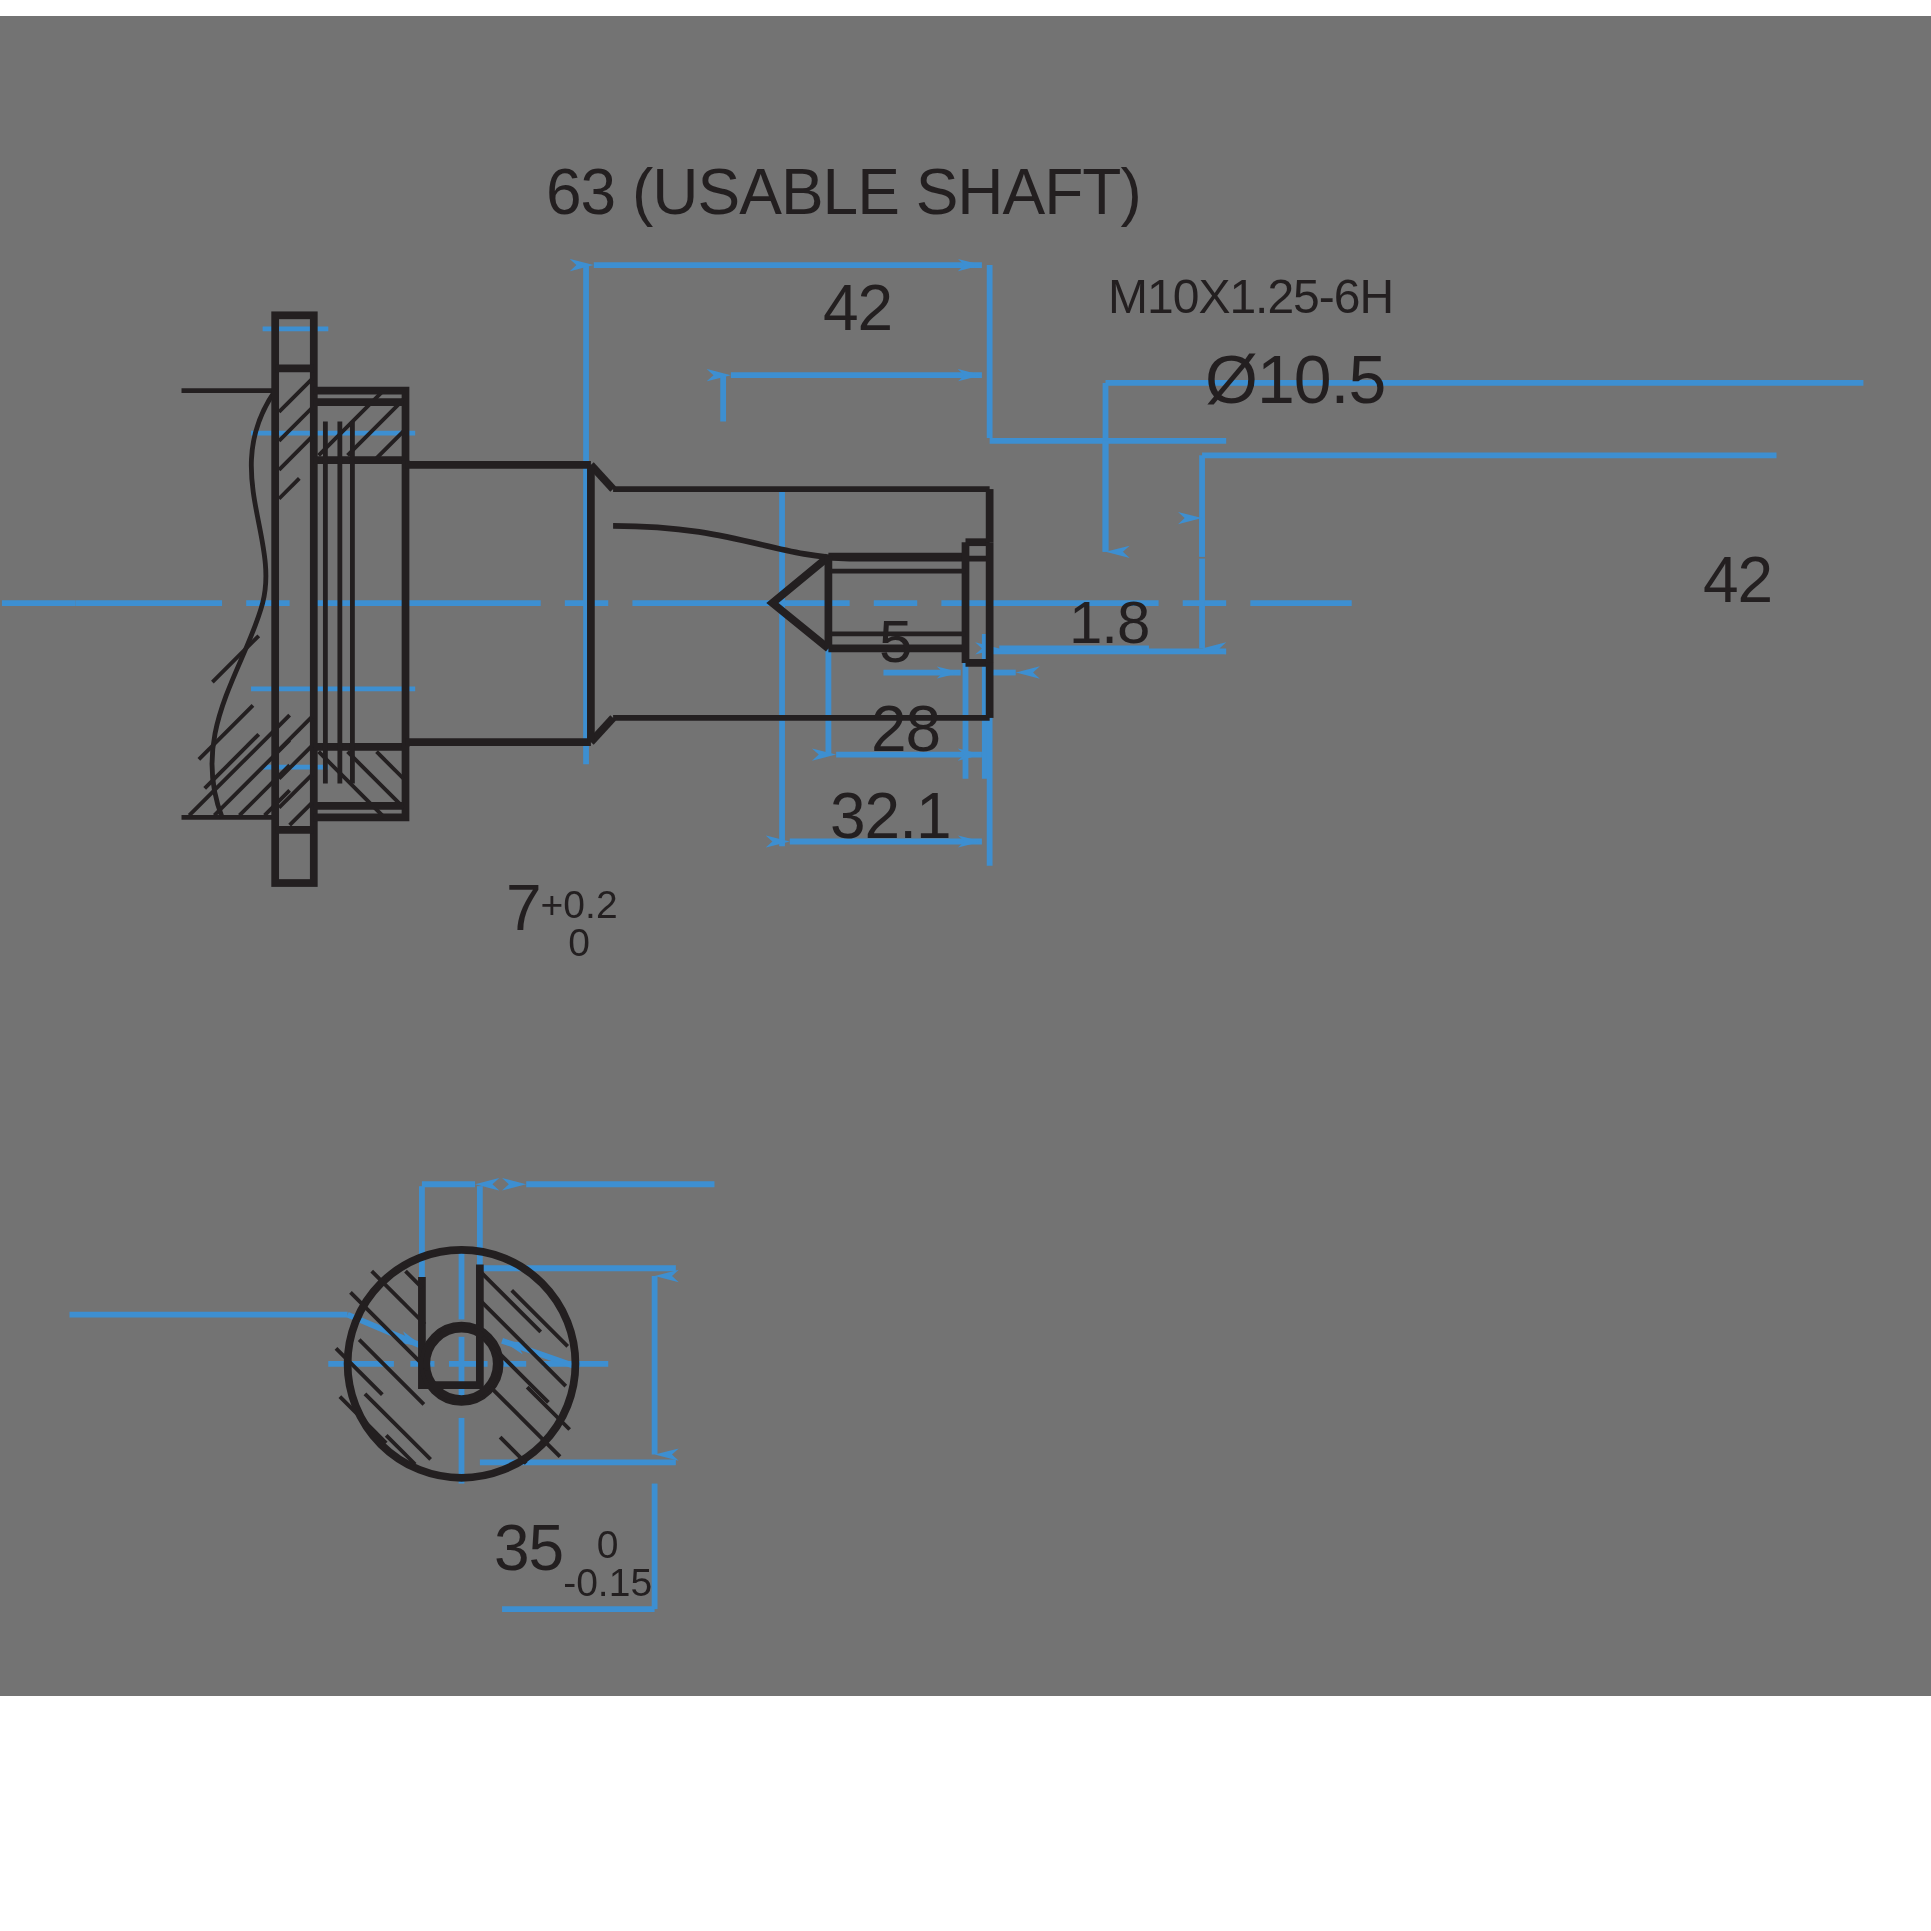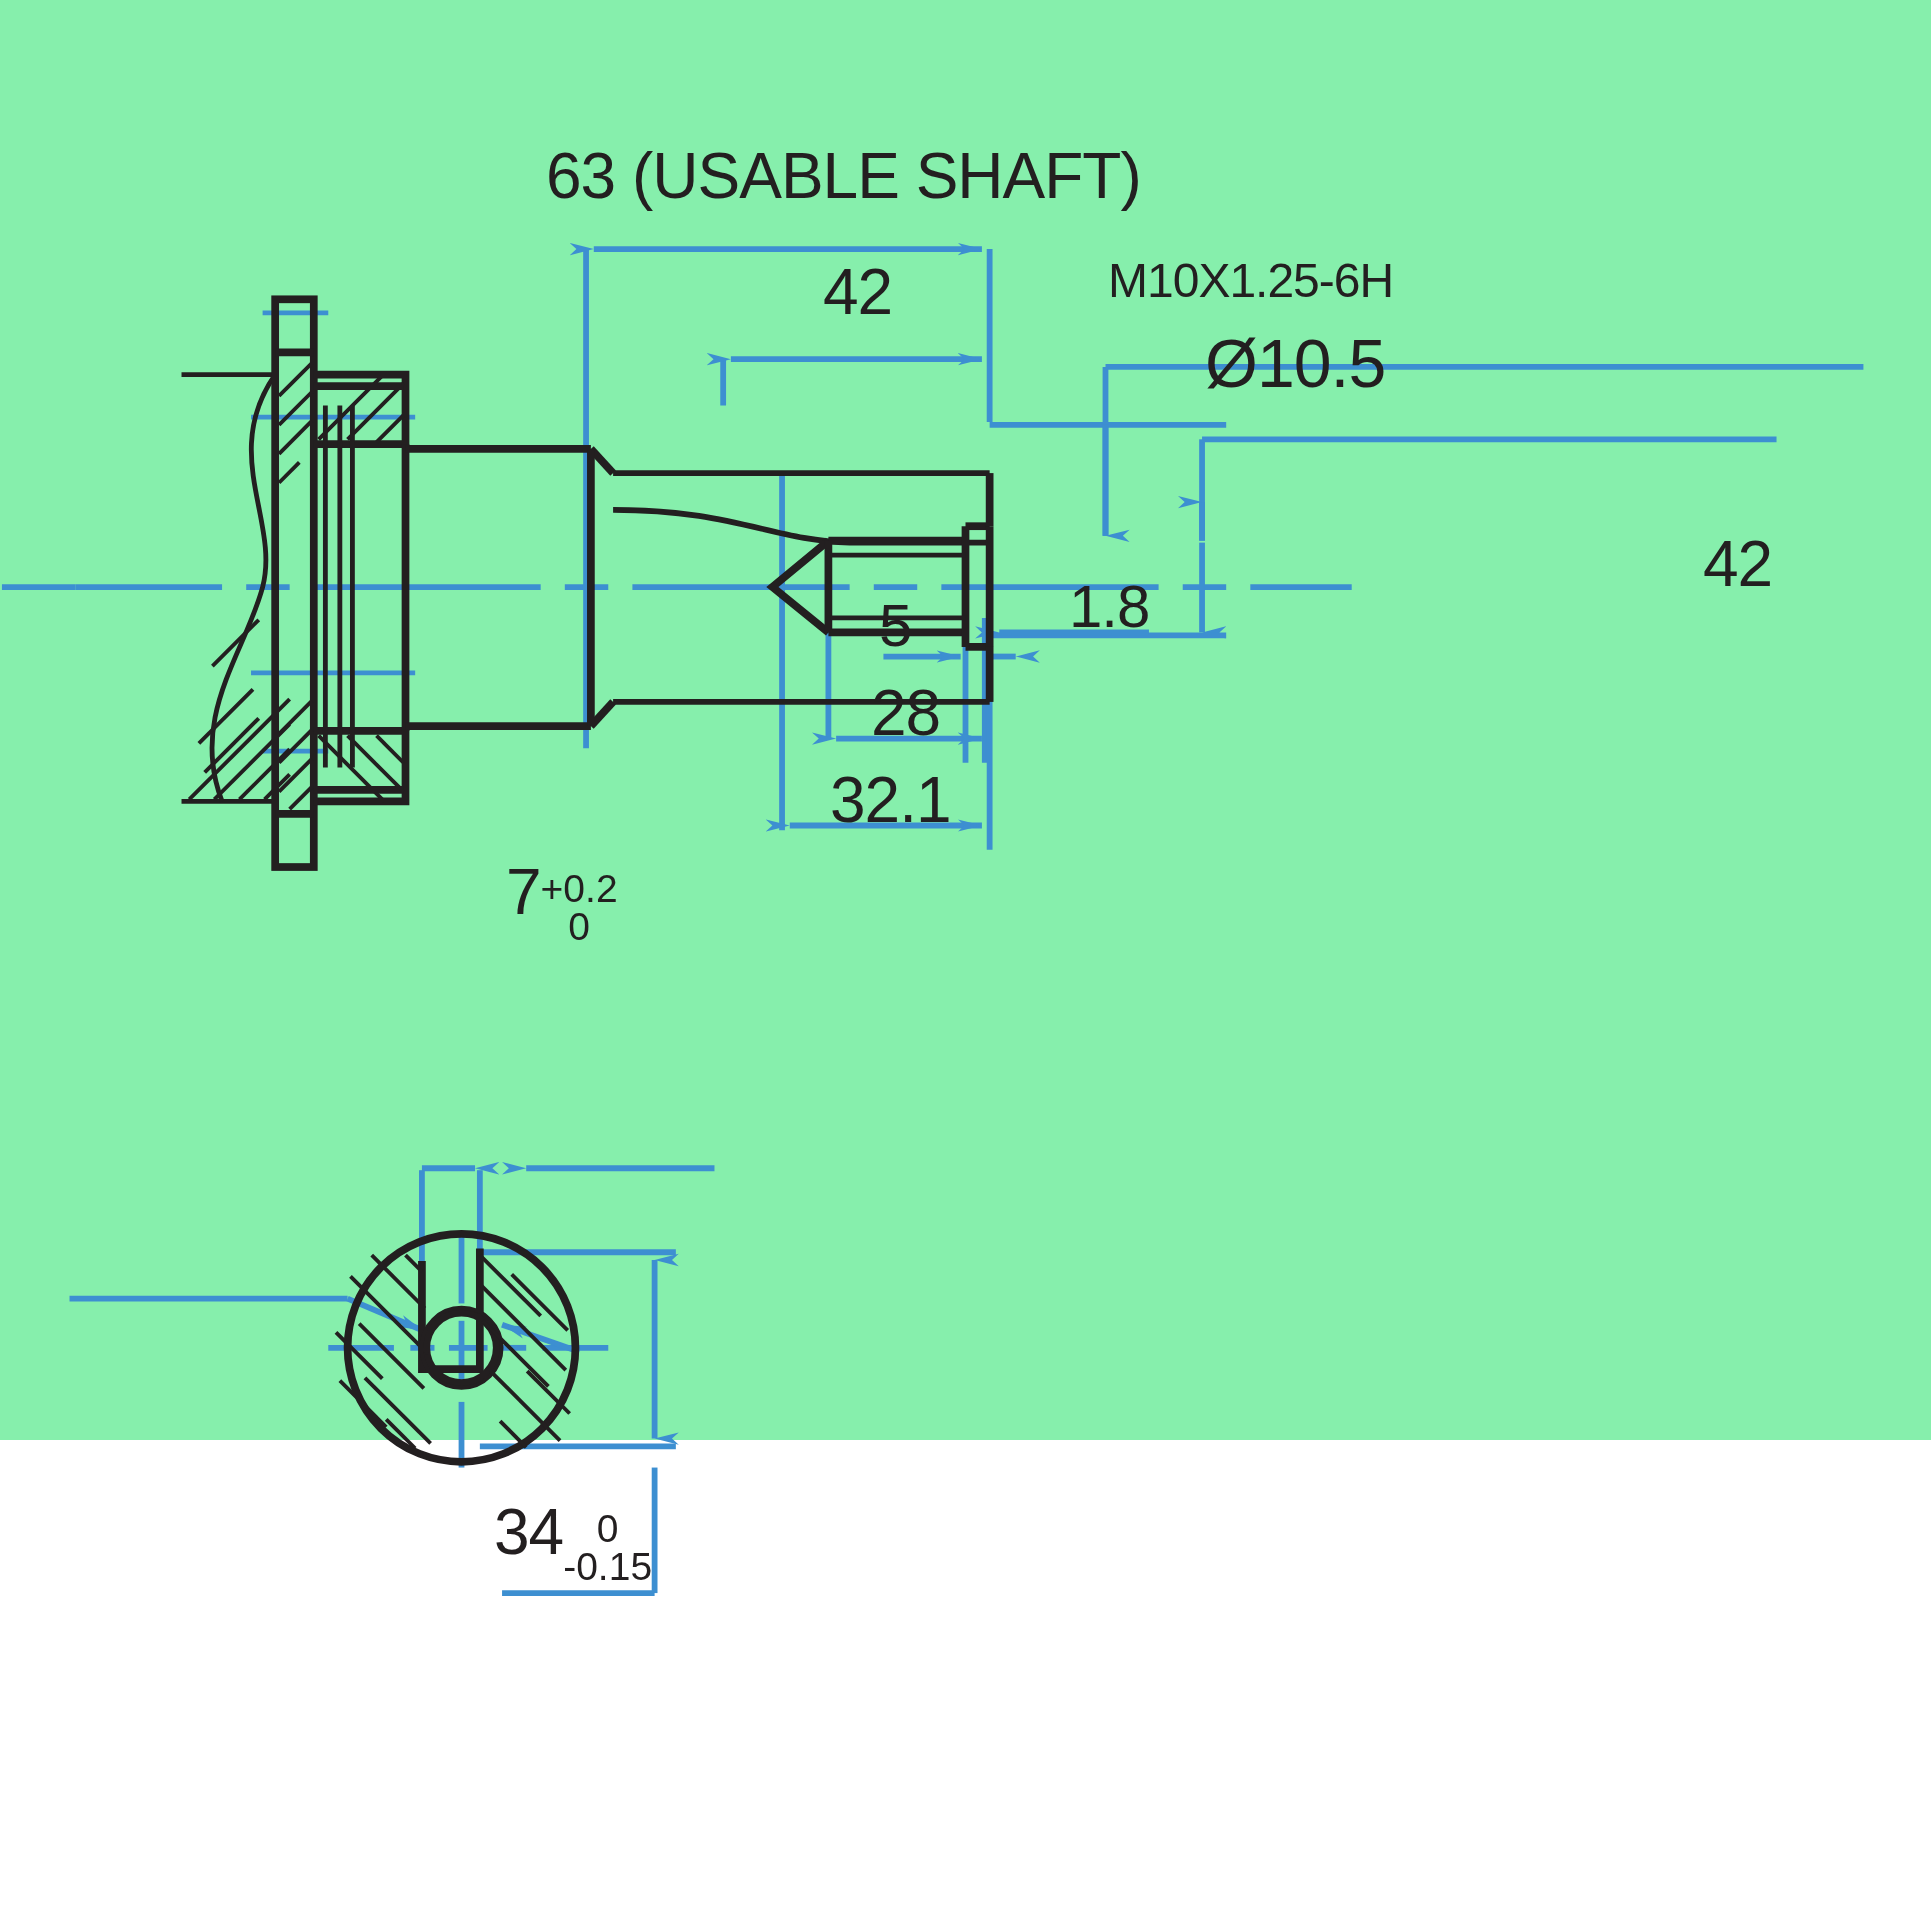--- a/index.html
+++ b/index.html
@@ -1,18 +1,18 @@
 <!DOCTYPE html>
 <html><head>
 <meta charset="utf-8">
 <style>
   html,body{margin:0;padding:0;background:#fff;}
   body{width:1931px;height:1931px;position:relative;overflow:hidden;
        font-family:"Liberation Sans","DejaVu Sans",sans-serif;}
-  #stage{position:absolute;left:0;top:0;width:1931px;height:1440px;background:#86efac;}
+  #stage{position:absolute;left:0;top:16px;width:1931px;height:1680px;background:#737373;}
   svg.layer{position:absolute;left:0;top:0;width:1931px;height:1931px;}
   .txt{position:absolute;color:#231f20;white-space:nowrap;font-weight:400;}
   .dimtxt{font-size:60px;letter-spacing:-1px;}
   .bigtxt{font-size:64px;letter-spacing:-1px;}
   .tolwrap{position:absolute;white-space:nowrap;color:#231f20;}
   .tolmain{font-size:64px;letter-spacing:-1px;}
   .tolstack{display:inline-block;vertical-align:middle;font-size:39px;line-height:0.96;
             text-align:center;position:relative;top:-1.9px;}
   .tolstack span{display:block;}
   
@@ -298,21 +298,21 @@
 
   <div class="tolwrap" style="left:506px;top:855px;">
     <span class="tolmain">7</span><span class="tolstack">
       <span>+0.2</span>
       <span>0</span>
     </span>
   </div>
 
 
   <div class="tolwrap" style="left:494px;top:1495px;">
-    <span class="tolmain">34</span><span class="tolstack">
+    <span class="tolmain">35</span><span class="tolstack">
       <span>0</span>
       <span>-0.15</span>
     </span>
   </div>
 
 
 </div>
 
 
 </body></html>

